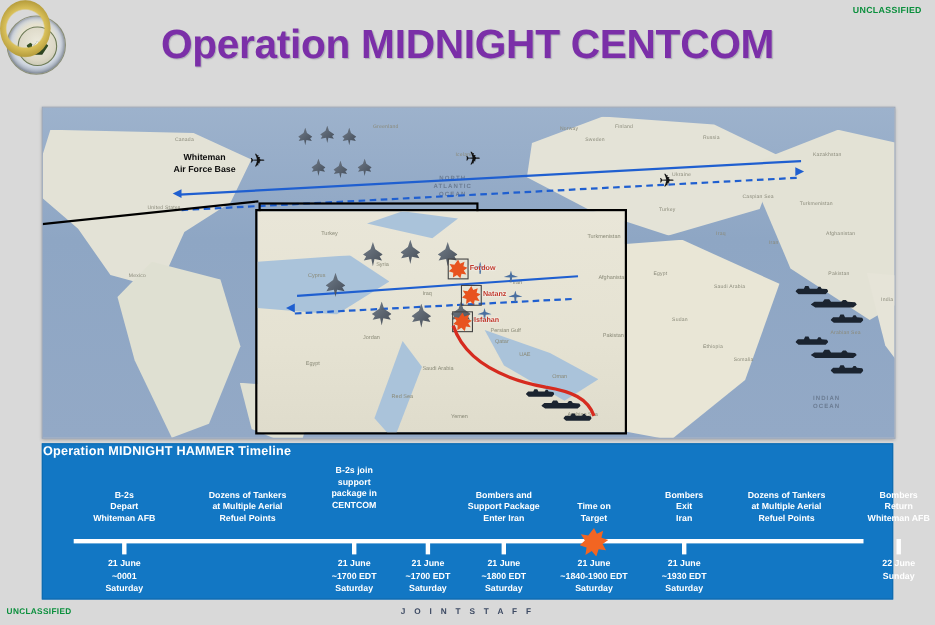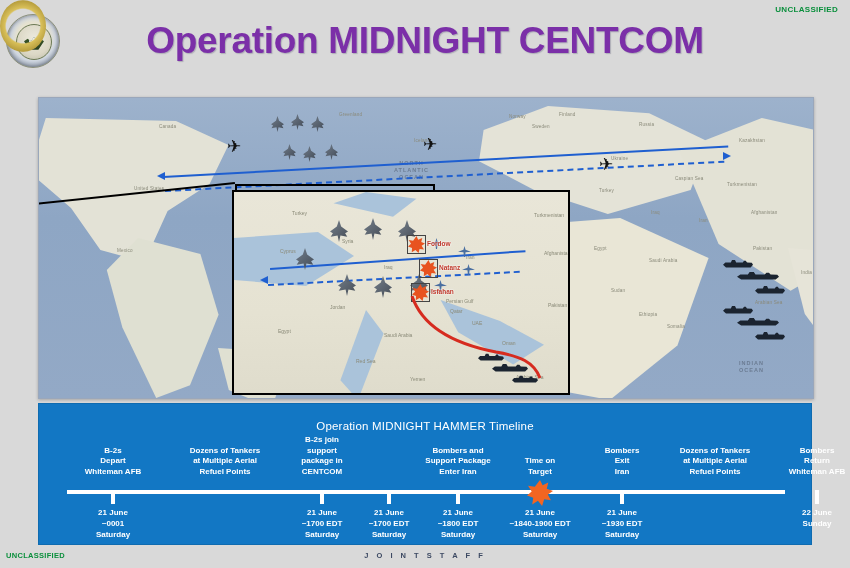--- a/index.html
+++ b/index.html
@@ -190,21 +190,21 @@
     position:absolute; width:19px;height:19px;border:1px solid #444; box-sizing:border-box;
   }
 
   
   #timeline{
     position:absolute; left:38px; top:403px; width:774px; height:142px;
     background:#1277c4; color:#fff;
     border:1px solid #0f6bb0; box-sizing:border-box;
   }
   #tl-title{
-    text-align:center; font-size:11.5px; font-weight:normal; padding-top:16px;
+    font-size:11.5px; font-weight:bold; padding-top:1px;
     letter-spacing:.2px;
   }
   #tl-events{ position:absolute; left:0; top:22px; width:774px; height:52px; }
   .tl-event{
     position:absolute; text-align:center; font-size:8px; font-weight:bold;
     line-height:1.35; transform:translateX(-50%); width:96px;
   }
   #tl-axis{
     position:absolute; left:28px; top:86px; width:718px; height:4px; background:#fff;
   }
@@ -308,20 +308,21 @@
   <div class="ship" style="left:684px;top:160px;"></div>
   <div class="ship" style="left:698px;top:172px;width:42px;"></div>
   <div class="ship" style="left:716px;top:186px;"></div>
   <div class="ship" style="left:684px;top:206px;"></div>
   <div class="ship" style="left:698px;top:218px;width:42px;"></div>
   <div class="ship" style="left:716px;top:232px;"></div>
 
   <div id="zoom-box"></div>
   <div class="connector" style="left:196px;top:86px;width:210px;transform:rotate(174deg);"></div>
   <div class="connector" style="left:396px;top:186px;width:150px;transform:rotate(39deg);"></div>
+<div style="position: absolute; left: 102px; top: 40px; width: 90px; text-align: center; font-size: 8px; font-weight: bold; color: rgb(13, 13, 13); line-height: 1.35;">Whiteman<br>Air Force Base</div>
   </div>
 
 <div id="inset">
   <div class="sea" id="i-med"></div>
   <div class="sea" id="i-black"></div>
   <div class="sea" id="i-red"></div>
   <div class="sea" id="i-gulf"></div>
 
   <div id="inset-geo-labels">
       <div class="i-label" style="left: 58px; top: 18px;">Turkey</div>
@@ -381,21 +382,21 @@
   <div class="ship" style="left:244px;top:160px;width:26px;height:10px;"></div>
   <div class="ship" style="left:258px;top:170px;width:36px;height:11px;"></div>
   <div class="ship" style="left:278px;top:182px;width:26px;height:10px;"></div>
 </div>
 
 <div id="timeline">
   <div id="tl-title">Operation MIDNIGHT HAMMER Timeline</div>
   <div id="tl-events">
       <div class="tl-event" style="left: 74px; bottom: 0px;">B-2s<br>Depart<br>Whiteman AFB</div>
       <div class="tl-event" style="left: 186px; bottom: 0px;">Dozens of Tankers<br>at Multiple Aerial<br>Refuel Points</div>
-      <div class="tl-event" style="left: 283px; bottom: 0px;">B-2s join<br>support<br>package in<br>CENTCOM</div>
+      <div class="tl-event" style="left: 283px; bottom: 12px;">B-2s join<br>support<br>package in<br>CENTCOM</div>
       <div class="tl-event" style="left: 501px; bottom: 0px;">Time on<br>Target</div>
       <div class="tl-event" style="left: 419px; bottom: 0px;">Bombers and<br>Support Package<br>Enter Iran</div>
       <div class="tl-event" style="left: 583px; bottom: 0px;">Bombers<br>Exit<br>Iran</div>
       <div class="tl-event" style="left: 676px; bottom: 0px;">Dozens of Tankers<br>at Multiple Aerial<br>Refuel Points</div>
       <div class="tl-event" style="left: 778px; bottom: 0px;">Bombers<br>Return<br>Whiteman AFB</div>
     </div>
   <div id="tl-axis"></div>
   <div id="tl-ticks">
       <div class="tl-tick" style="left: 74px;"></div>
       <div class="tl-tick" style="left: 283px;"></div>

